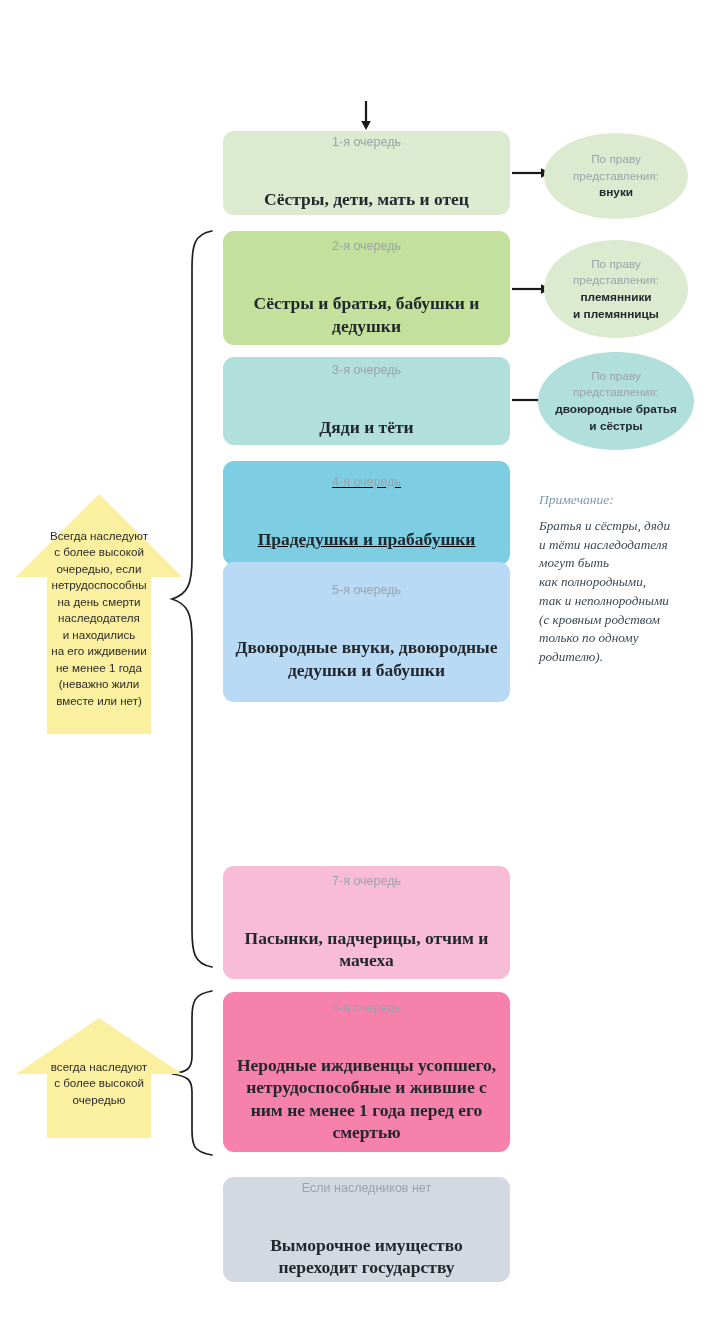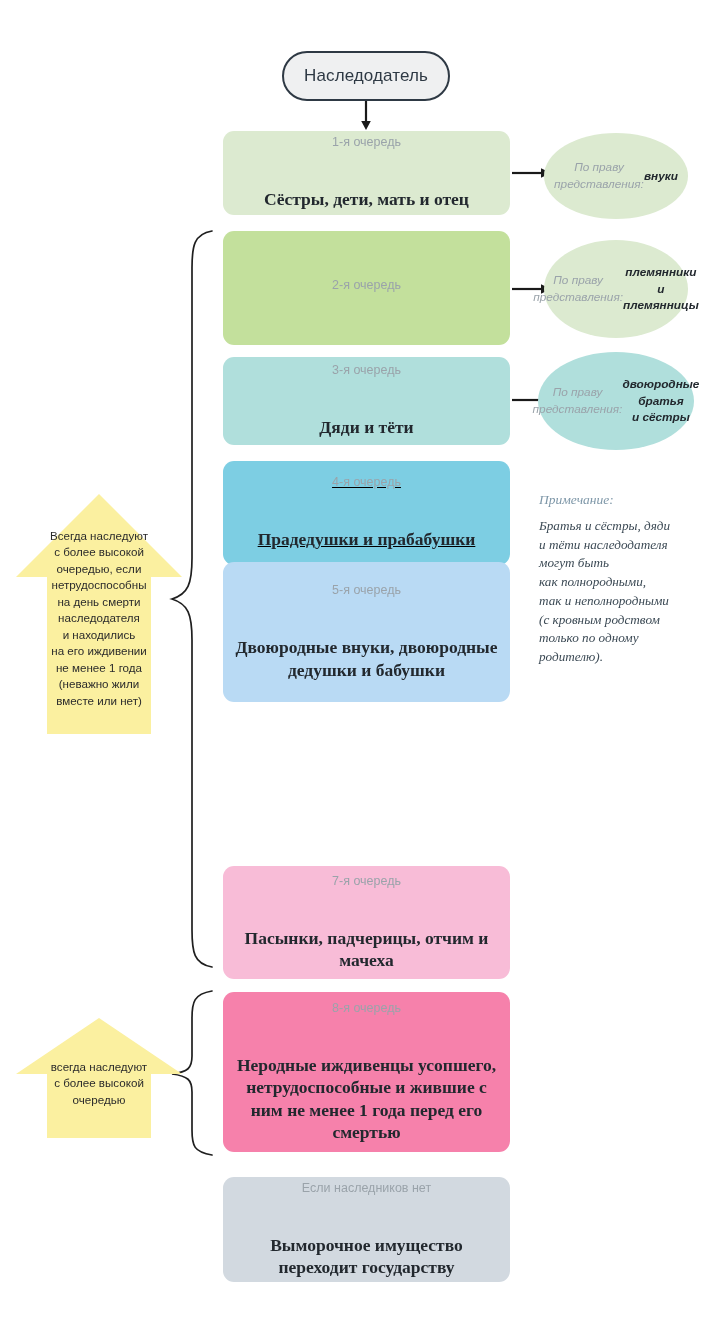--- a/index.html
+++ b/index.html
@@ -68,27 +68,26 @@
     font-size: 17.5px;
     line-height: 1.28;
     color: #22282e;
   }
 
   
   .ell {
     position: absolute;
     border-radius: 50%;
     display: flex;
-    flex-direction: row;
+    flex-direction: column;
     align-items: center;
     justify-content: center;
     text-align: center;
     box-sizing: border-box;
     padding: 4px 10px;
-    font-style: italic;
   }
   .ell .pre {
     font-size: 11.8px;
     color: #9aa3aa;
     line-height: 1.42;
   }
   .ell .val {
     font-size: 11.8px;
     font-weight: bold;
     color: #22282e;
@@ -137,36 +136,34 @@
   }
 
   
   .brace { position: absolute; }
 </style>
 </head>
 <body>
 
 <div id="canvas">
 
-  <div class="root-node">
-    <span class="label">Наследодатель</span>
-  </div>
 
   <svg class="conn" style="left:357px; top:101px; width:18px; height:30px;">
     <line x1="9" y1="0" x2="9" y2="21" stroke="#1a1a1a" stroke-width="2.2"></line>
     <polygon points="9,29 4.2,20 13.8,20" fill="#1a1a1a"></polygon>
   </svg>
 
   <div class="qbox" style="top:131px; height:84px; background:#dcead0;">
     <div class="ord">1-я очередь</div>
     <div class="ttl">Сёстры, дети, мать и отец</div>
   </div>
 
   <div class="qbox" style="top:231px; height:114px; background:#c3e09c;">
     <div class="ord">2-я очередь</div>
+    <div class="ttl">Сёстры и братья, бабушки и дедушки</div>
   </div>
 
   <div class="qbox" style="top:357px; height:88px; background:#b0dfdc;">
     <div class="ord">3-я очередь</div>
     <div class="ttl">Дяди и тёти</div>
   </div>
 
   <div class="qbox" style="top:461px; height:104px; background:#7dcee3;text-decoration:underline;">
     <div class="ord">4-я очередь</div>
     <div class="ttl">Прадедушки и прабабушки</div>

